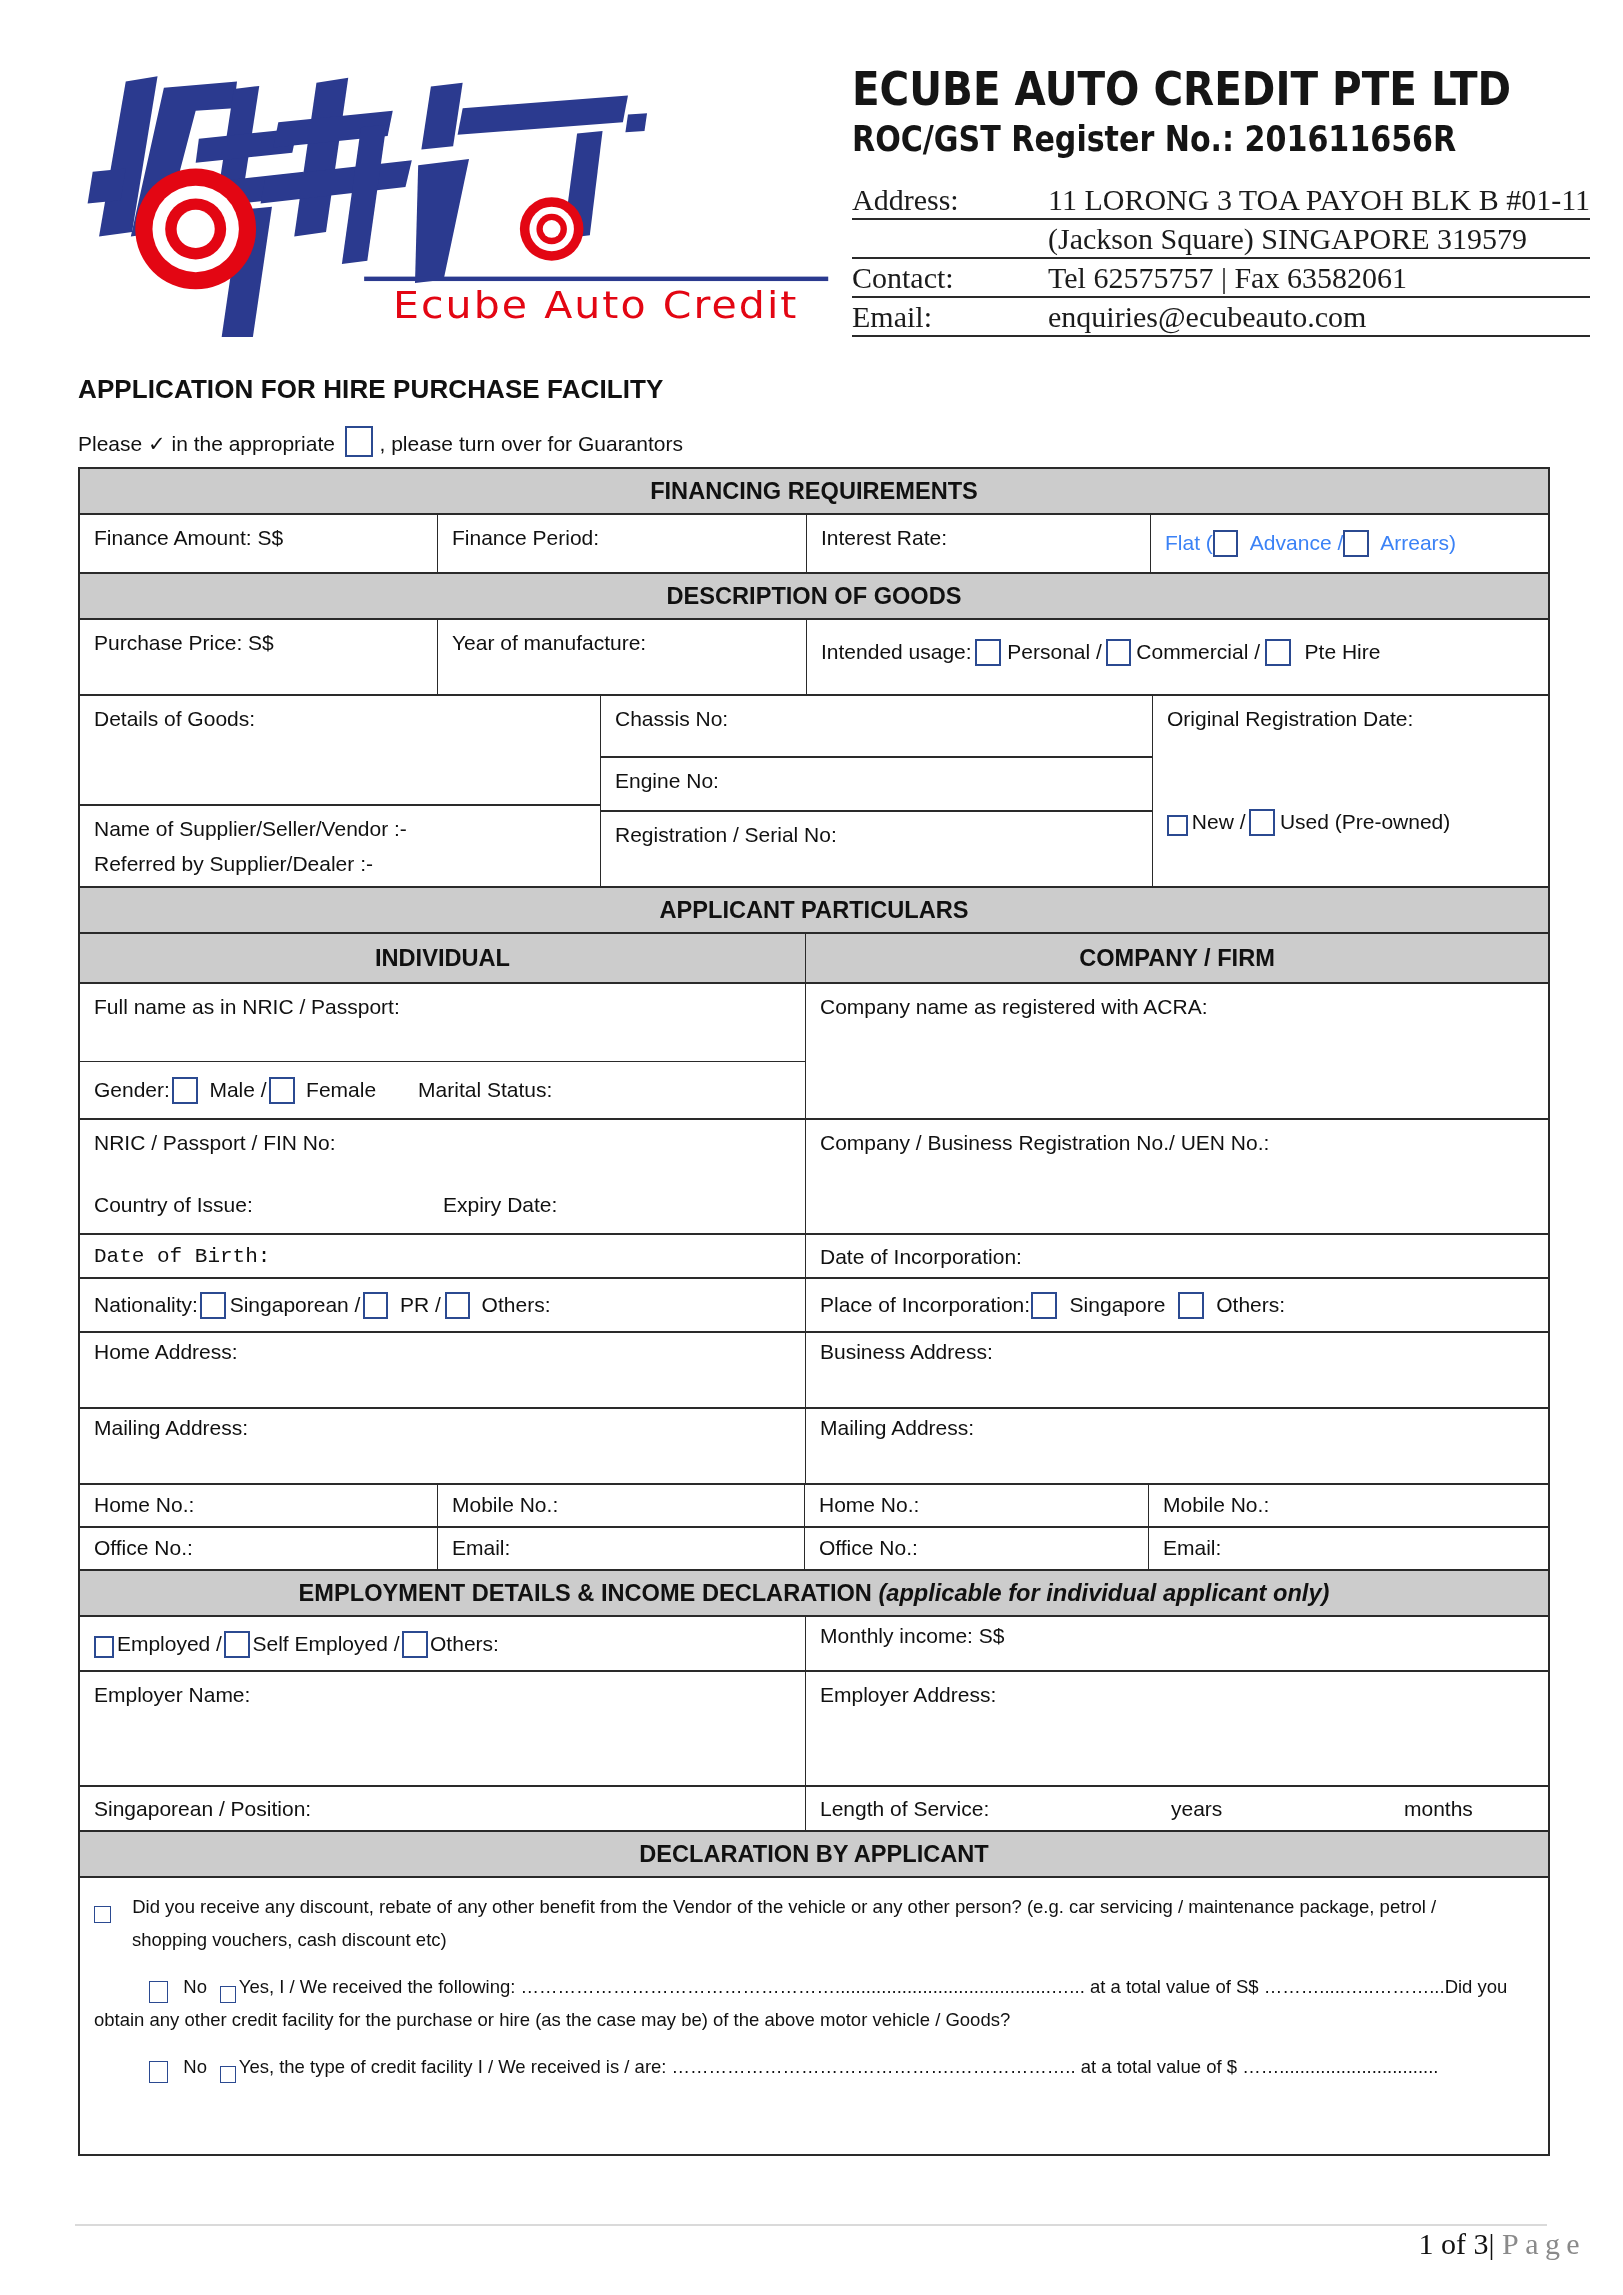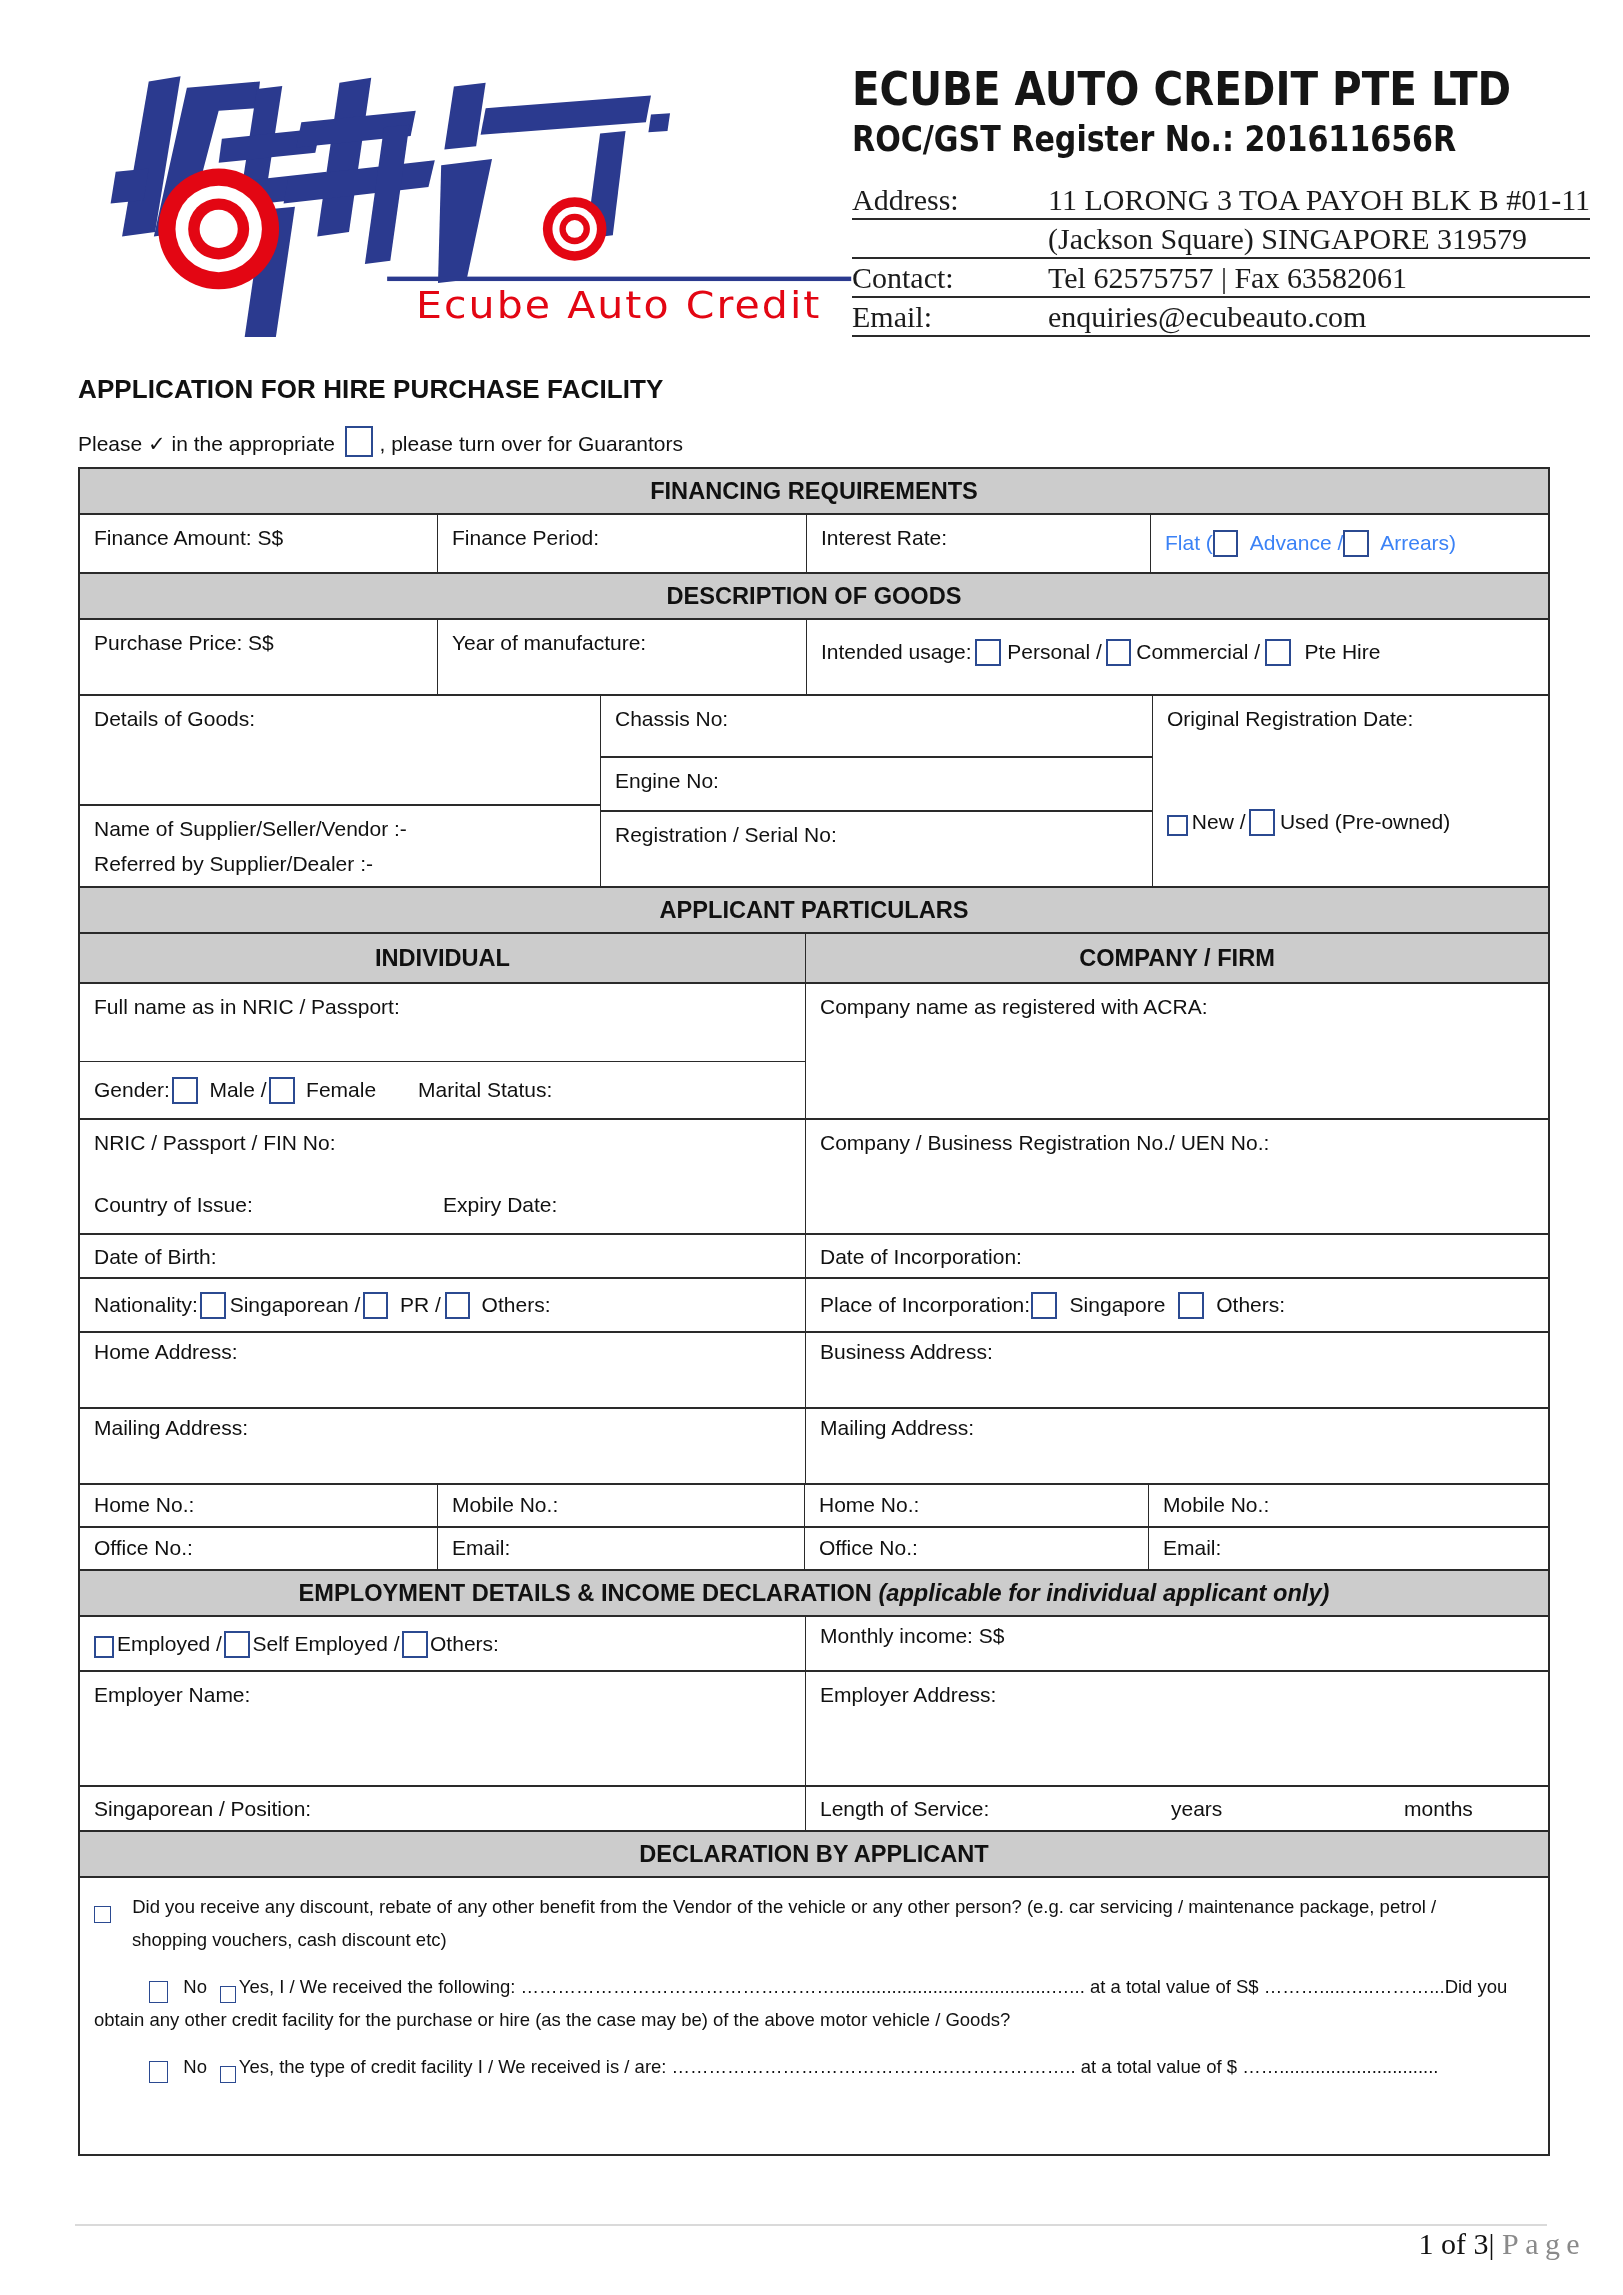--- a/index.html
+++ b/index.html
@@ -2,21 +2,21 @@
 <html style="font-size:10.2px"><head>
 <meta charset="utf-8">
 <style>
   * { box-sizing: border-box; margin: 0; padding: 0; }
   html, body { background: #ffffff; }
   body {
     width: 1623px; height: 2295px; position: relative; overflow: hidden;
     font-family: "Liberation Sans", sans-serif; color: #111;
   }
   
-  .logo { position: absolute; left: 110px; top: 70px; width: 745px; height: 267px; }
+  .logo { position: absolute; left: 87px; top: 70px; width: 745px; height: 267px; }
   .company { position: absolute; left: 852px; top: 60px; width: 738px; }
   .company .name {
     font-family: "DejaVu Sans", sans-serif; font-weight: bold; font-size: 47px;
     letter-spacing: 0px; line-height: 57px; transform: scaleX(0.86); transform-origin: left;
     white-space: nowrap; color: #151515;
   }
   .company .roc {
     font-family: "DejaVu Sans", sans-serif; font-weight: bold; font-size: 35px;
     line-height: 45px; transform: scaleX(0.86); transform-origin: left; white-space: nowrap; color: #151515;
   }
@@ -246,21 +246,21 @@
         <span style="width:349px;">Country of Issue:</span>
         <span>Expiry Date:</span>
       </div>
     </div>
     <div class="cell col-right">
       <div class="lbl">Company / Business Registration No./ UEN No.:</div>
     </div>
   </div>
 
   <div class="row" style="height:44px;">
-    <div class="cell col-left" style="padding-top:7.6px;">
+    <div class="cell col-left" style="padding-top:7.6px;font-family:Liberation Mono, monospace;">
       <div class="lbl">Date of Birth:</div>
     </div>
     <div class="cell col-right" style="padding-top:7.6px;">
       <div class="lbl">Date of Incorporation:</div>
     </div>
   </div>
 
   <div class="row" style="height:54px;">
     <div class="cell col-left" style="padding-top:11.5px;">
       <div class="inline-cb">

